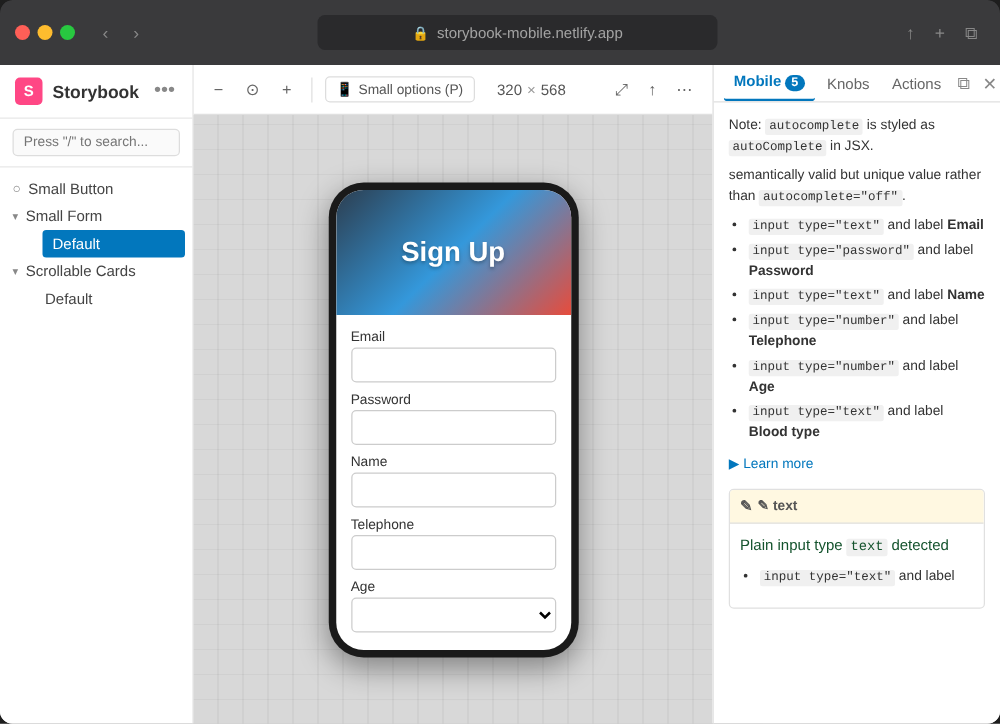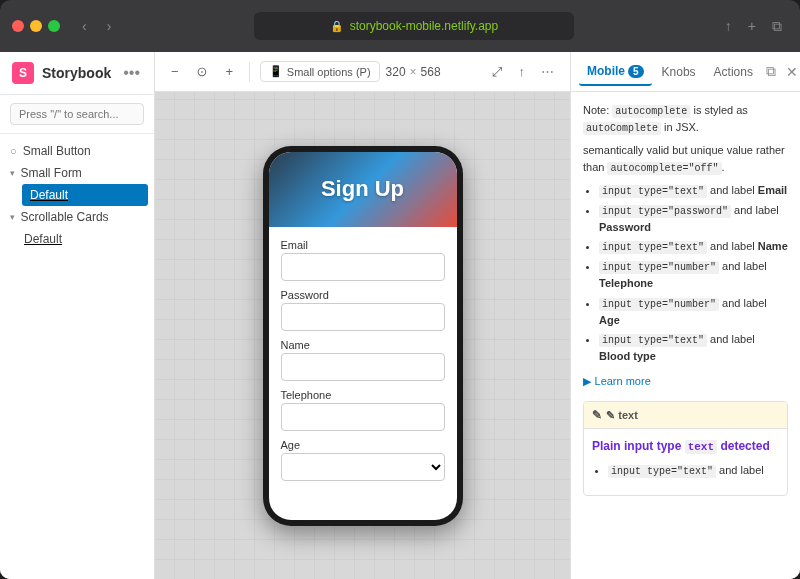--- a/index.html
+++ b/index.html
@@ -50,21 +50,21 @@
       justify-content: center;
       background: #2a2a2c;
       border-radius: 6px;
       height: 28px;
       padding: 0 10px;
       gap: 6px;
       max-width: 320px;
       margin: 0 auto;
     }
     .address-text {
-      color: #84cc16;
+      color: #a3a3a3;
       font-size: 12px;
     }
     .lock-icon { color: #888; font-size: 11px; }
     .browser-right-btns {
       display: flex;
       gap: 4px;
       margin-left: 8px;
     }
 
     
@@ -151,22 +151,21 @@
       display: flex;
       align-items: center;
       padding: 4px 10px;
       font-size: 12px;
       color: #444;
       cursor: pointer;
       gap: 6px;
     }
     .nav-group-header .chevron { font-size: 9px; color: #888; }
     .nav-sub {
-      padding-left: 16px;
-      text-decoration: underline;
+      padding-left: 28px;
     }
     .nav-sub .nav-item { padding-left: 8px; }
 
     
     .canvas-area {
       flex: 1;
       display: flex;
       flex-direction: column;
       background: #e8e8e8;
       min-width: 0;
@@ -201,20 +200,21 @@
       padding: 3px 8px;
       cursor: pointer;
     }
     .viewport-dims {
       display: flex;
       align-items: center;
       gap: 4px;
       font-size: 12px;
       color: #555;
       font-weight: 500;
+      margin-left: 12px;
     }
     .dim-separator { color: #999; }
     .canvas-actions {
       margin-left: auto;
       display: flex;
       gap: 4px;
     }
 
     
     .canvas-frame {
@@ -253,21 +253,21 @@
     }
     .phone-screen {
       background: #fff;
       border-radius: 22px;
       flex: 1;
       overflow: hidden;
       display: flex;
       flex-direction: column;
     }
     .phone-banner {
-      height: 75px;
+      height: 100px;
       background: linear-gradient(135deg, #2c3e50 0%, #3498db 50%, #e74c3c 100%);
       display: flex;
       align-items: center;
       justify-content: center;
       flex-shrink: 0;
     }
     .phone-banner-text {
       font-size: 22px;
       font-weight: 800;
       color: white;
@@ -317,21 +317,21 @@
       background: #fff;
       border-left: 1px solid #e0e0e0;
       display: flex;
       flex-direction: column;
       flex-shrink: 0;
     }
     .panel-tabs {
       display: flex;
       border-bottom: 1px solid #e0e0e0;
       align-items: center;
-      height: 40px;
+      height: 30px;
       padding: 0 8px;
       gap: 2px;
     }
     .panel-tab {
       font-size: 12px;
       padding: 6px 8px;
       cursor: pointer;
       color: #666;
       border-radius: 3px;
       white-space: nowrap;
@@ -409,22 +409,22 @@
       display: flex;
       align-items: center;
       gap: 4px;
     }
     .hint-icon { font-size: 12px; }
     .hint-body {
       padding: 8px;
     }
     .hint-title {
       font-size: 12px;
-      font-weight: 700;
-      color: #6d28d9;
+      font-weight: 400;
+      color: #14532d;
       margin-bottom: 6px;
     }
     .hint-title code {
       font-family: 'Courier New', monospace;
       font-size: 11px;
       background: #f0f0f0;
       padding: 1px 3px;
       border-radius: 2px;
     }
   </style>

